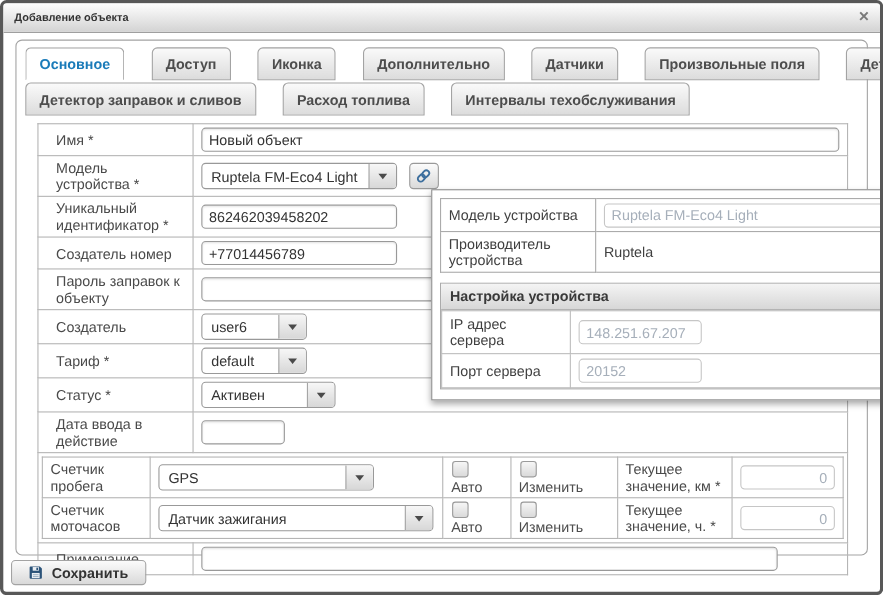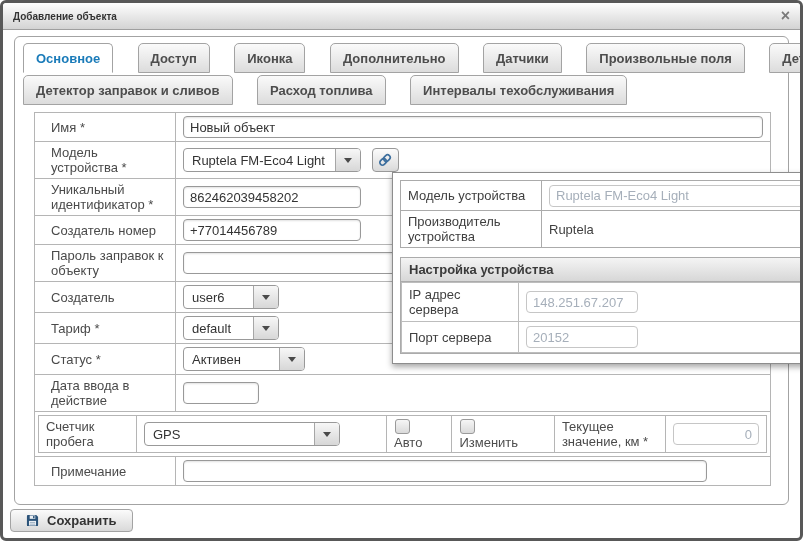--- a/index.html
+++ b/index.html
@@ -202,20 +202,41 @@
                 <span class="cb-box"></span>
                 <span class="cb-label">Авто</span>
               </td>
               <td class="c-edit">
                 <span class="cb-box"></span>
                 <span class="cb-label">Изменить</span>
               </td>
               <td class="c-cur">Текущее значение, км *</td>
               <td><input class="ti dis num" disabled="" value="0" style=""></td>
             </tr>
+            <tr>
+              <td class="c-lbl">Счетчик моточасов</td>
+              <td class="c-sel">
+                <span class="select sw250">
+                  <span class="sel-text">Датчик зажигания</span>
+                  <span class="sel-btn">
+                          <i class="tri"></i>
+                        </span>
+                </span>
+              </td>
+              <td class="c-auto">
+                <span class="cb-box"></span>
+                <span class="cb-label">Авто</span>
+              </td>
+              <td class="c-edit">
+                <span class="cb-box"></span>
+                <span class="cb-label">Изменить</span>
+              </td>
+              <td class="c-cur">Текущее значение, ч. *</td>
+              <td><input class="ti dis num" disabled="" value="0" style=""></td>
+            </tr>
           </tbody>
               </table>
         </td>
       </tr>
       <tr class="r11">
         <td class="lbl">Примечание</td>
         <td><input class="ti w524" value="" style=""></td>
       </tr>
     </tbody>
       </table>

